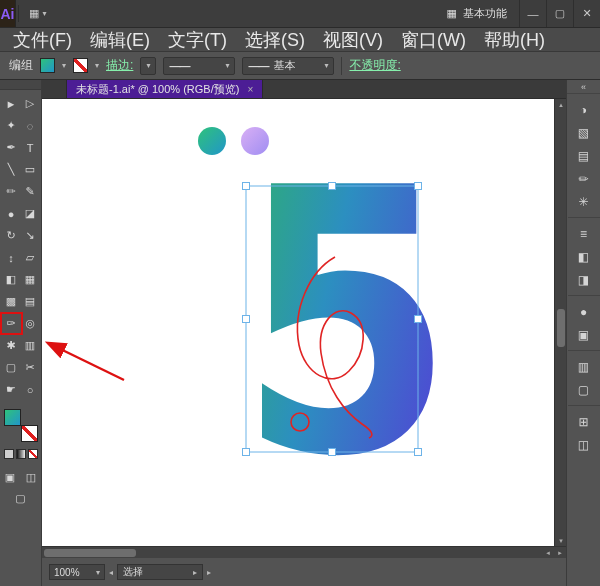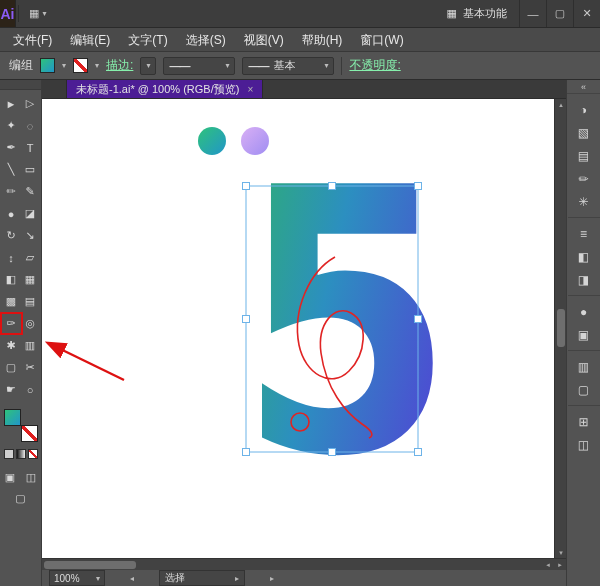--- a/index.html
+++ b/index.html
@@ -11,21 +11,21 @@
   .titlebar { height:28px; background:#3d3d3d; border-bottom:1px solid #2a2a2a; display:flex; align-items:stretch; }
   .logo { width:16px; display:flex; align-items:center; justify-content:center; background:#2c2318; color:#8b5cf6; font-weight:bold; font-size:14px; border-right:1px solid #262626; }
   .tb-icon { display:flex; align-items:center; padding:0 8px; color:#c9c9c9; font-size:11px; gap:3px; }
   .tb-sep { width:1px; background:#2e2e2e; margin:5px 2px; }
   .tb-right { margin-left:auto; display:flex; align-items:stretch; }
   .workspace-btn { display:flex; align-items:center; gap:6px; padding:0 12px; color:#dcdcdc; font-size:11px; }
   .win-btn { width:27px; display:flex; align-items:center; justify-content:center; color:#c9c9c9; font-size:11px; border-left:1px solid #2e2e2e; }
 
   
   .menubar { height:24px; background:#4a4a4a; border-bottom:1px solid #383838; display:flex; align-items:center; padding-left:4px; }
-  .menu-item { padding:0 9px; font-size:12px; color:#e8e8e8; line-height:24px; }
+  .menu-item { padding:0 9px; font-size:18px; color:#e8e8e8; line-height:24px; }
 
   
   .controlbar { height:28px; background:#535353; border-bottom:1px solid #2c2c2c; display:flex; align-items:center; gap:7px; padding:0 9px; font-size:12px; color:#dddddd; }
   .cb-label { font-size:12px; }
   .swatch { width:15px; height:15px; border:1px solid #262626; }
   .sw-fill { background:linear-gradient(135deg,#2fc27b,#2196c9); }
   .sw-stroke { background:linear-gradient(45deg,transparent 42%,#e02020 42%,#e02020 58%,transparent 58%),#ffffff; }
   .caret { font-size:8px; color:#bbbbbb; }
   .link { color:#86efac; text-decoration:underline; }
   .combo { height:18px; background:#454545; border:1px solid #333333; border-radius:2px; display:flex; align-items:center; gap:5px; padding:0 5px; font-size:11px; color:#dddddd; }
@@ -60,21 +60,21 @@
   .canvas { flex:1; background:#ffffff; position:relative; overflow:hidden; }
   svg.scene { position:absolute; left:0; top:0; }
   .vscroll { width:12px; background:#424242; border-left:1px solid #333; position:relative; }
   .vthumb { position:absolute; left:2px; top:210px; width:8px; height:38px; background:#6e6e6e; border-radius:3px; }
   .vs-arrow { position:absolute; left:0; width:12px; height:11px; display:flex; align-items:center; justify-content:center; font-size:7px; color:#aaaaaa; }
   .hscroll { height:12px; background:#424242; border-top:1px solid #333; position:relative; }
   .hthumb { position:absolute; left:2px; top:2px; width:92px; height:8px; background:#6e6e6e; border-radius:3px; }
   .hs-arrow { position:absolute; top:0; width:12px; height:12px; display:flex; align-items:center; justify-content:center; font-size:7px; color:#aaaaaa; }
 
   
-  .statusbar { height:16px; background:#535353; display:flex; align-items:center; gap:21px; padding:0 7px; font-size:10px; color:#dddddd; }
+  .statusbar { height:28px; background:#535353; display:flex; align-items:center; gap:0; padding:0 7px; font-size:10px; color:#dddddd; }
   .zoom-box { width:56px; height:16px; background:#454545; border:1px solid #333; display:flex; align-items:center; justify-content:space-between; padding:0 4px; }
   .status-box { width:86px; height:16px; background:#454545; border:1px solid #333; display:flex; align-items:center; justify-content:space-between; padding:0 5px; }
   .tri-btn { width:12px; height:14px; display:flex; align-items:center; justify-content:center; color:#bbbbbb; font-size:8px; }
 
   
   .dock { width:34px; background:#535353; border-left:1px solid #3b3b3b; display:flex; flex-direction:column; align-items:center; }
   .dock-collapse { width:100%; height:14px; display:flex; align-items:center; justify-content:center; color:#cccccc; font-size:9px; border-bottom:1px solid #444; margin-bottom:4px; }
   .panel-btn { width:26px; height:21px; display:flex; align-items:center; justify-content:center; color:#d5d5d5; font-size:12px; margin:1px 0; position:relative; }
   .group-start { margin-top:10px; }
   .group-start::before { content:""; position:absolute; top:-6px; left:-3px; right:-3px; height:1px; background:#434343; }
@@ -112,23 +112,23 @@
       <div class="menu-item">编辑(E)</div>
 
 
       <div class="menu-item">文字(T)</div>
 
       <div class="menu-item">选择(S)</div>
 
 
       <div class="menu-item">视图(V)</div>
 
+      <div class="menu-item">窗口(W)</div>
+
       <div class="menu-item">帮助(H)</div>
-
-      <div class="menu-item">窗口(W)</div>
     </div>
 
   <div class="controlbar">
     <span class="cb-label">编组</span>
     <span class="swatch sw-fill"></span>
     <span class="caret">▾</span>
     <span class="swatch sw-stroke"></span>
     <span class="caret">▾</span>
     <span class="link">描边:</span>
     <span class="combo">

